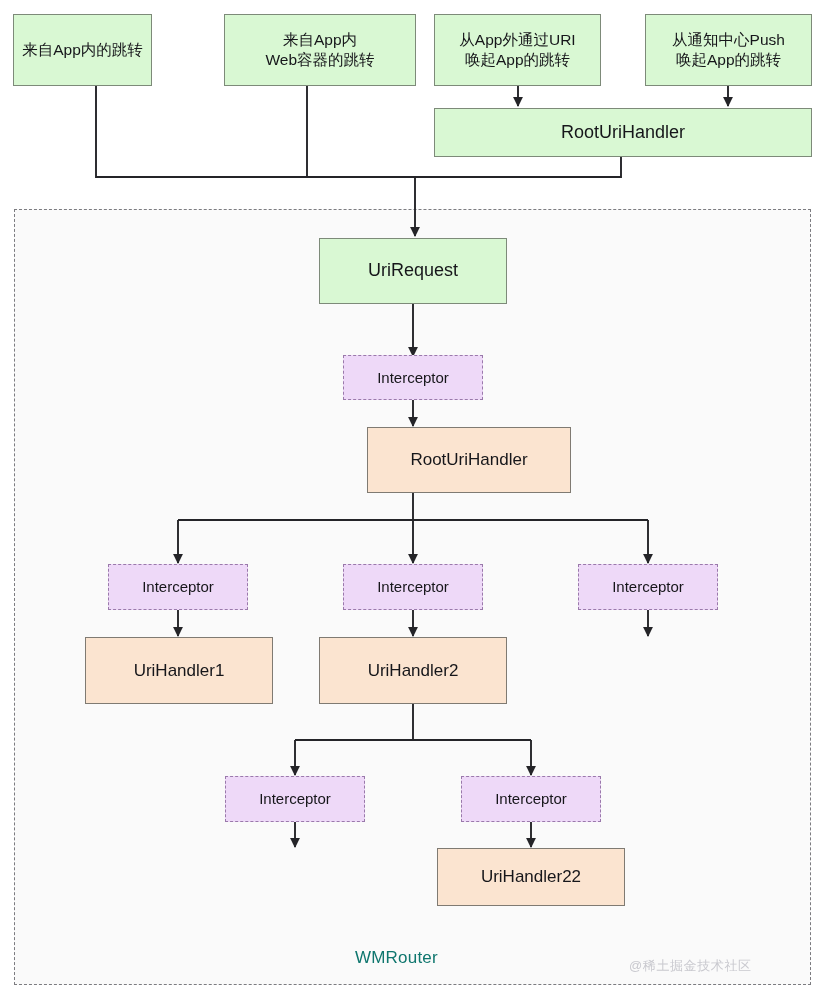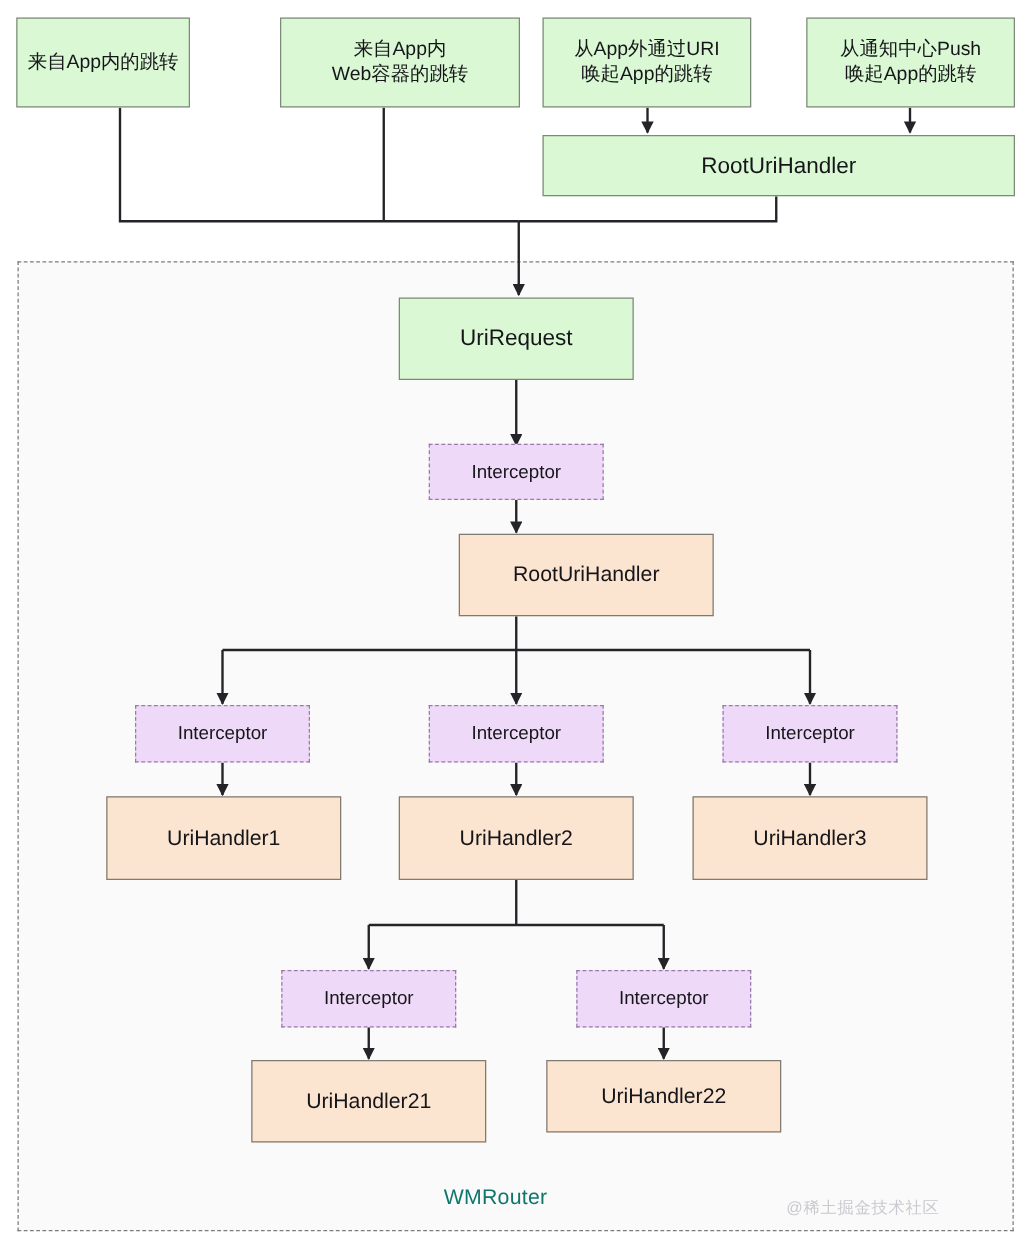--- a/index.html
+++ b/index.html
@@ -147,24 +147,22 @@
   <div class="node purple" style="left:343px; top:355px; width:140px; height:45px;">Interceptor</div>
 
   <div class="node orange" style="left:319px; top:427px; width:204px; height:66px;margin-left:48px;">RootUriHandler</div>
 
   <div class="node purple" style="left:108px; top:564px; width:140px; height:46px;">Interceptor</div>
   <div class="node purple" style="left:343px; top:564px; width:140px; height:46px;">Interceptor</div>
   <div class="node purple" style="left:578px; top:564px; width:140px; height:46px;">Interceptor</div>
 
   <div class="node orange" style="left:85px; top:637px; width:188px; height:67px;">UriHandler1</div>
   <div class="node orange" style="left:319px; top:637px; width:188px; height:67px;">UriHandler2</div>
-  <div class="node orange" style="left:554px; top:637px; width:188px; height:67px;">UriHandler3</div>
 
   <div class="node purple" style="left:225px; top:776px; width:140px; height:46px;">Interceptor</div>
   <div class="node purple" style="left:461px; top:776px; width:140px; height:46px;">Interceptor</div>
 
-  <div class="node orange" style="left:201px; top:848px; width:188px; height:66px;">UriHandler21</div>
   <div class="node orange" style="left:437px; top:848px; width:188px; height:58px;">UriHandler22</div>
 
   <div id="router-label">WMRouter</div>
   <div id="watermark">@稀土掘金技术社区</div>
 
 </div>
 
 </body></html>

